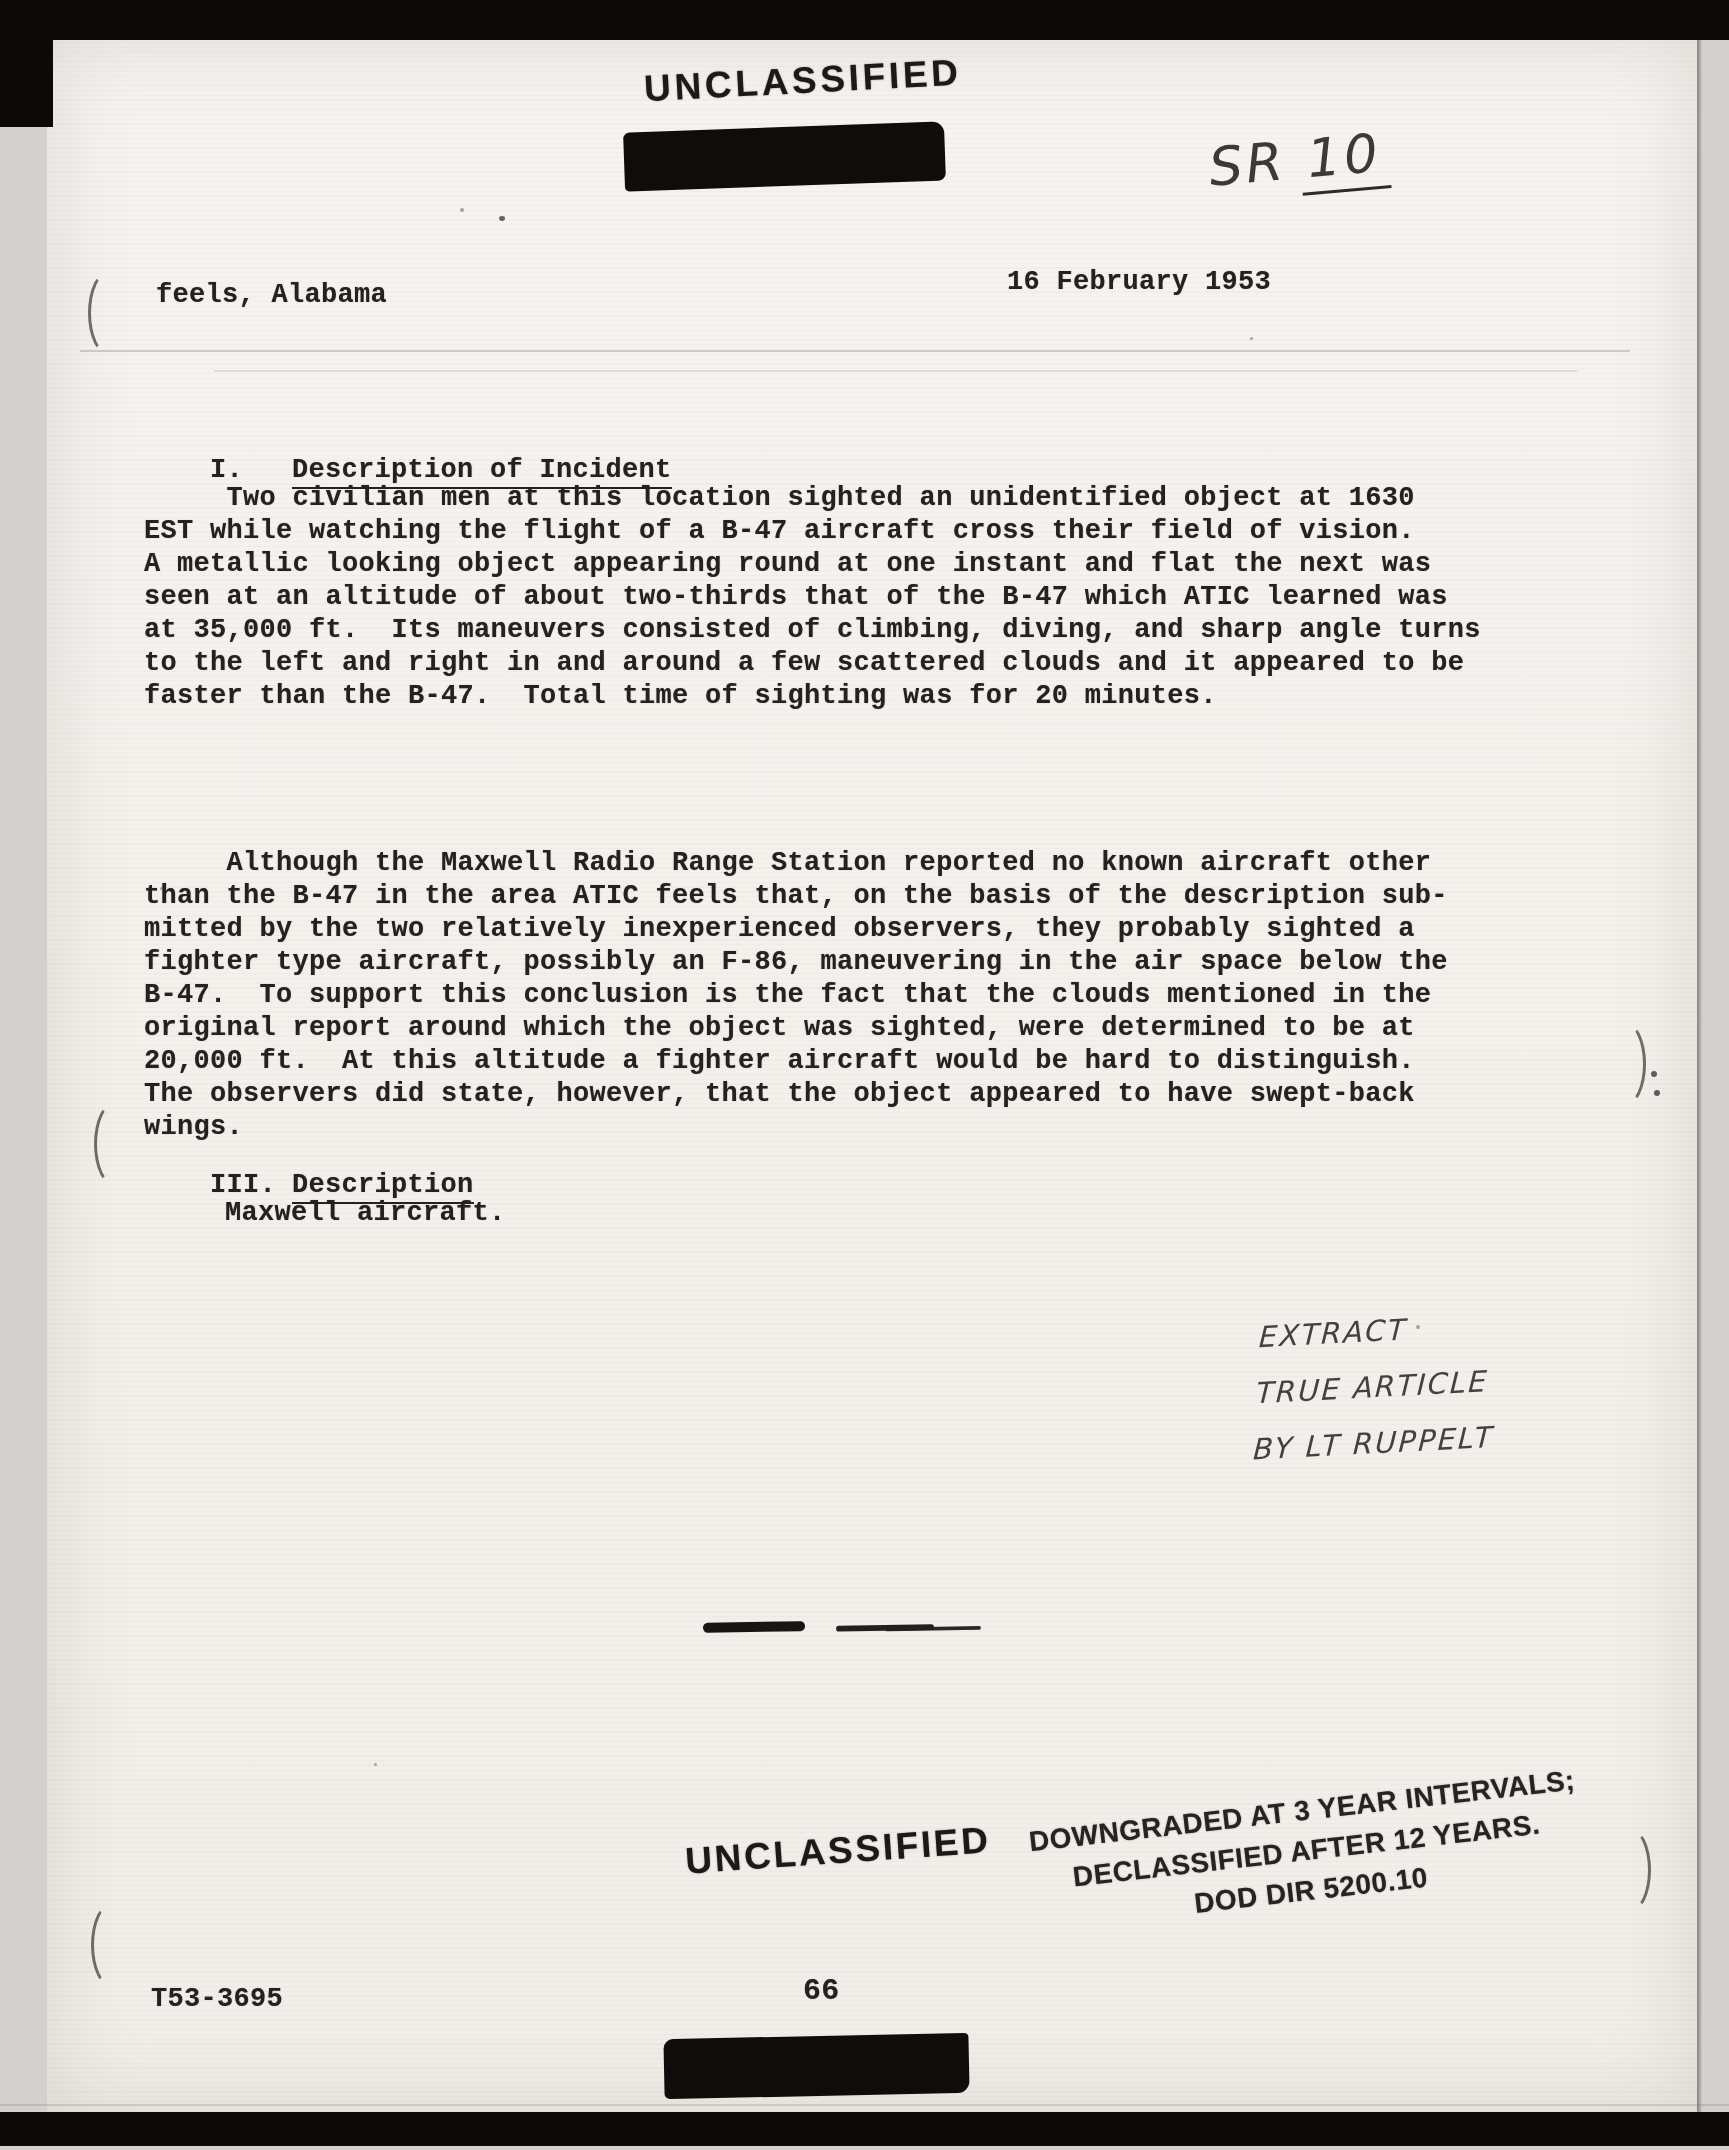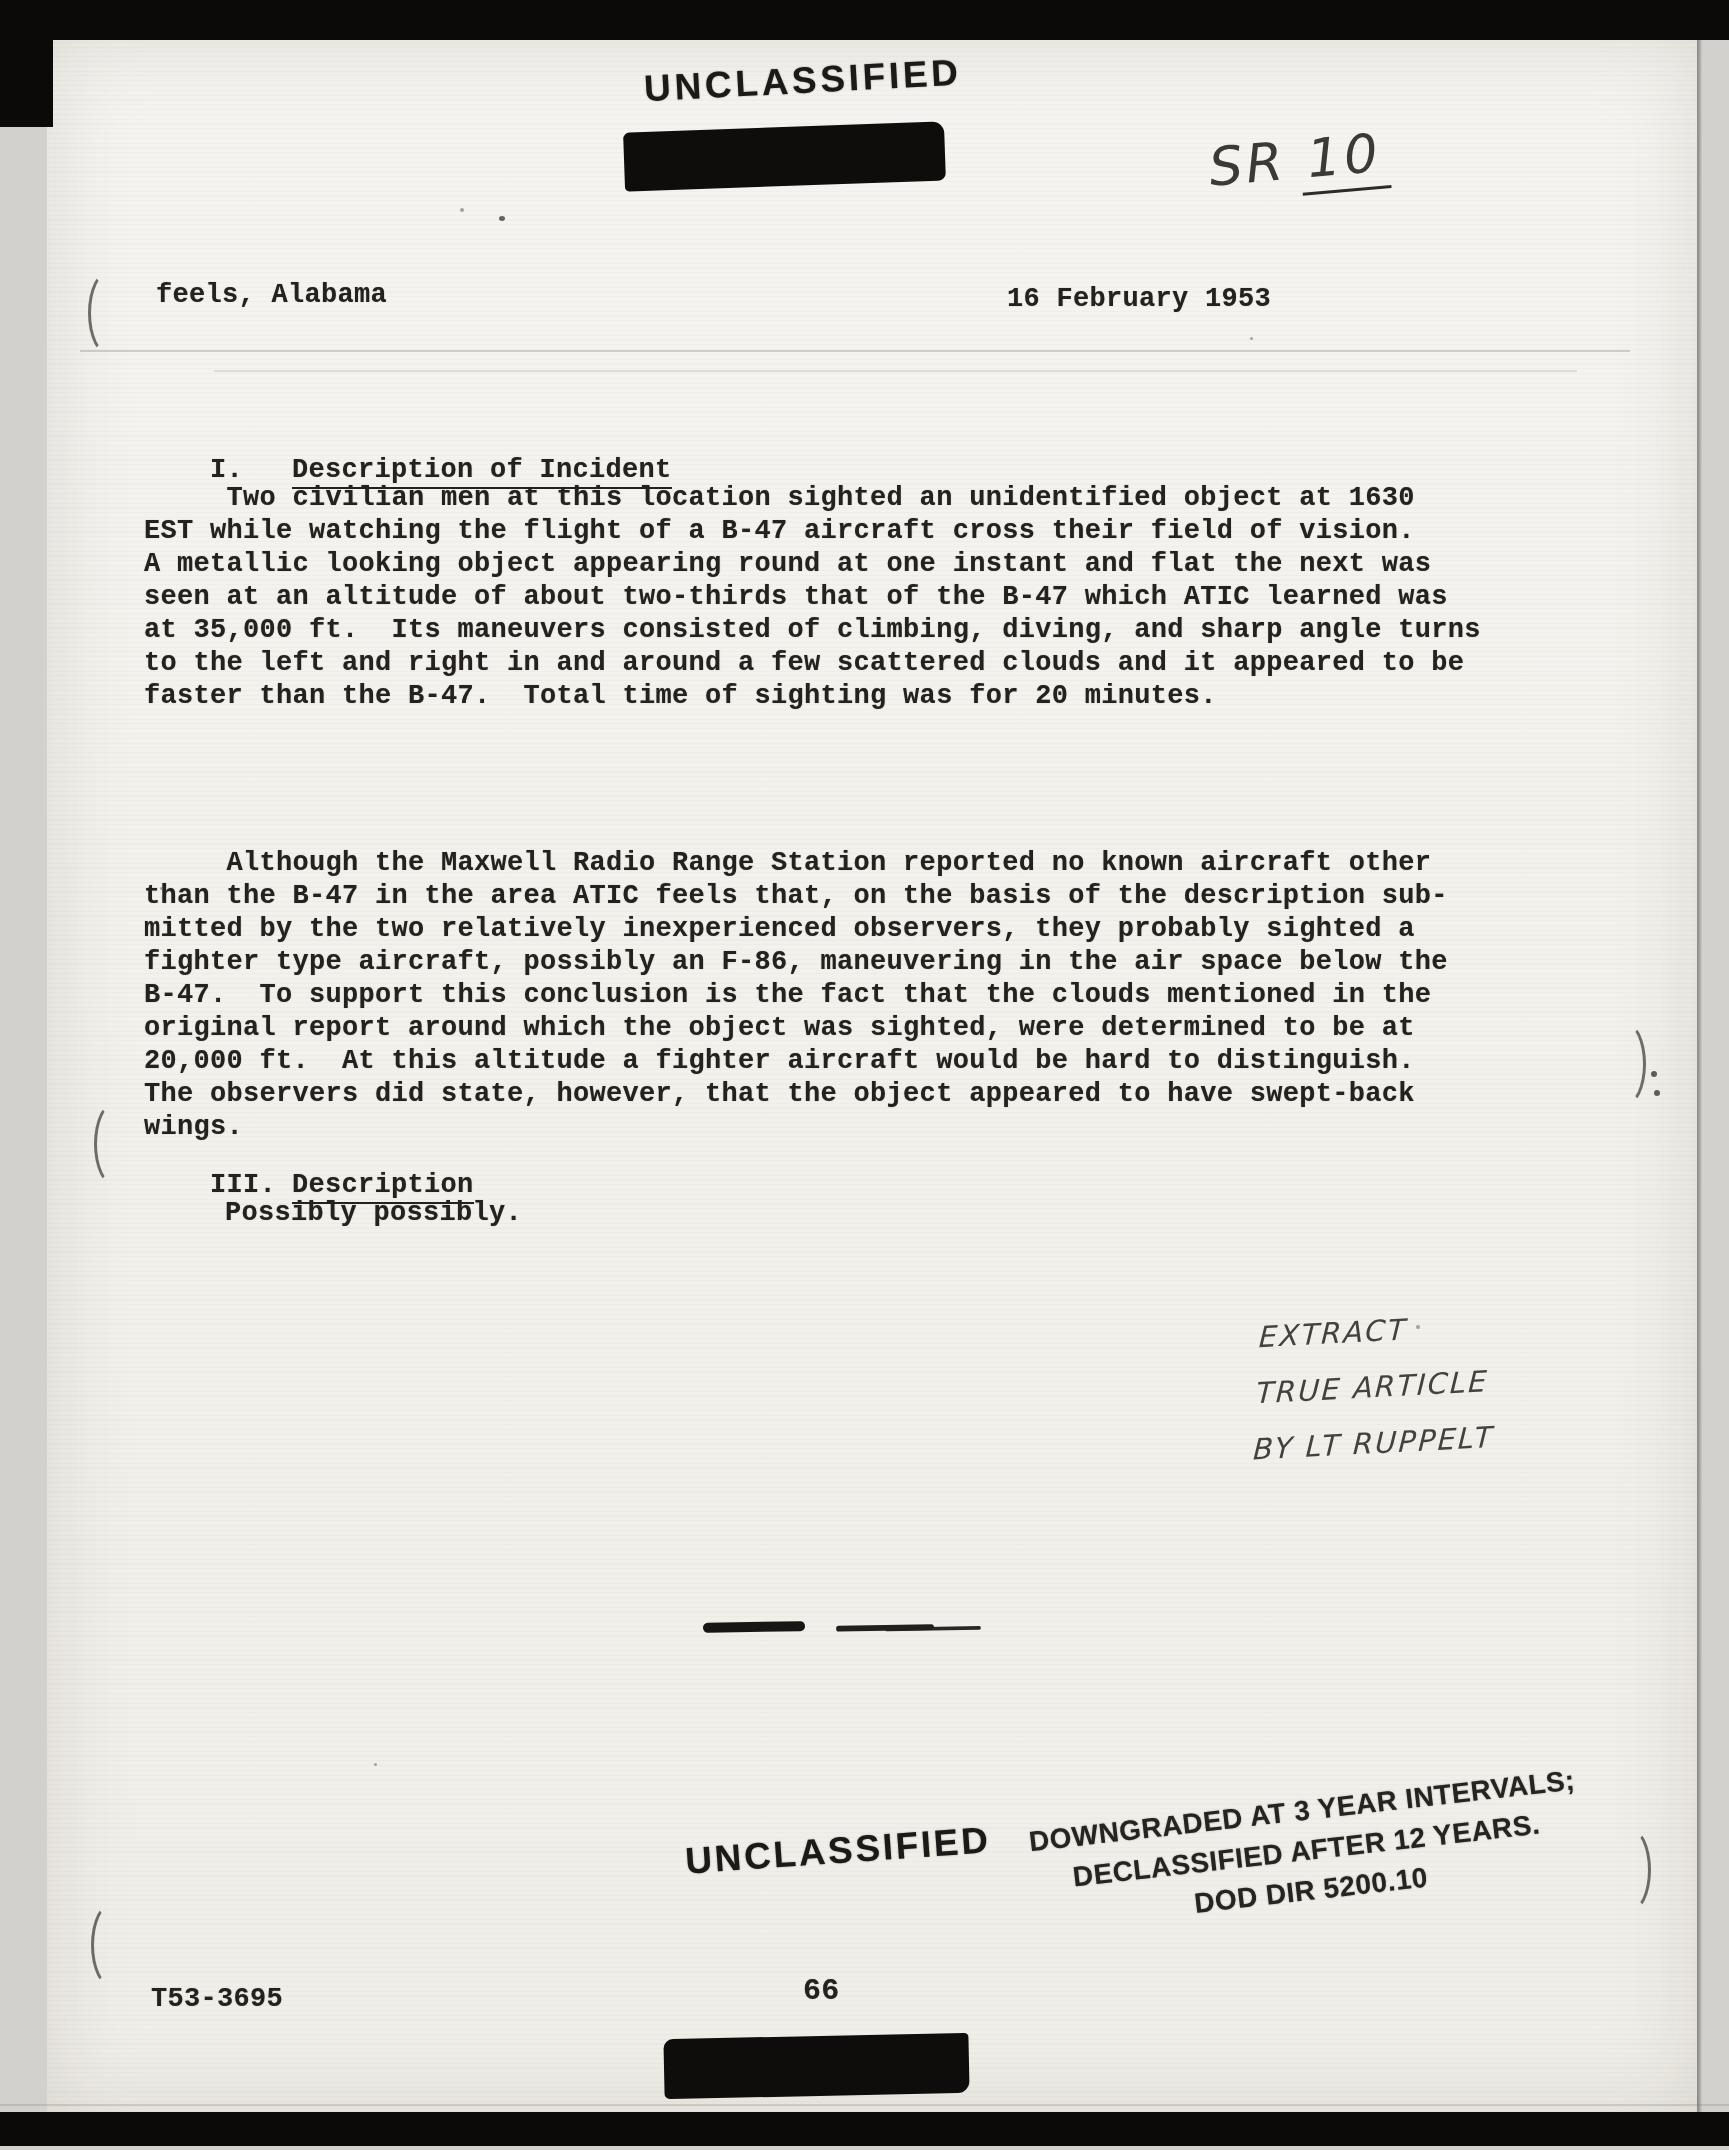--- a/index.html
+++ b/index.html
@@ -32,21 +32,21 @@
   .type {
     position:absolute; color:#24211e; font-weight:700;
     font-size:27px; line-height:33px; letter-spacing:0.3px;
     text-shadow:0 0 1.1px rgba(36,33,30,0.38);
     white-space:pre;
   }
   .heading .numeral { display:inline-block; min-width:82px; }
   .heading .u { border-bottom:2.1px solid #24211e; padding-bottom:2px; }
 
   .loc   { left:156px;  top:279px; }
-  .date  { left:1007px; top:283px; }
+  .date  { left:1007px; top:266px; }
   .h1    { left:144px;  top:421px; }
   .p1    { left:144px;  top:482px; }
   .h2    { left:144px;  top:743px; }
   .p2    { left:144px;  top:804px;margin-top:43px; }
   .h3    { left:144px;  top:1136px; }
   .p3    { left:225px;  top:1197px; }
   .fdoc  { left:151px;  top:1983px;text-align:center; }
   .fpage { left:803px; top:1975px; font-size:30px; }
 
   
@@ -153,21 +153,21 @@
 fighter type aircraft, possibly an F-86, maneuvering in the air space below the
 B-47.  To support this conclusion is the fact that the clouds mentioned in the
 original report around which the object was sighted, were determined to be at
 20,000 ft.  At this altitude a fighter aircraft would be hard to distinguish.
 The observers did state, however, that the object appeared to have swept-back
 wings.</div>
 
   <div class="type heading h3">
     <span class="numeral">III.</span><span class="u">Description</span>
   </div>
-  <div class="type p3">Possibly possibly.</div>
+  <div class="type p3">Maxwell aircraft.</div>
 
   <div class="hand note">
     <div>EXTRACT</div>
     <div>TRUE ARTICLE</div>
     <div>BY LT RUPPELT</div>
   </div>
 
   <div class="arc arc-l al1"></div>
   <div class="arc arc-l al2"></div>
   <div class="arc arc-l al3"></div>

